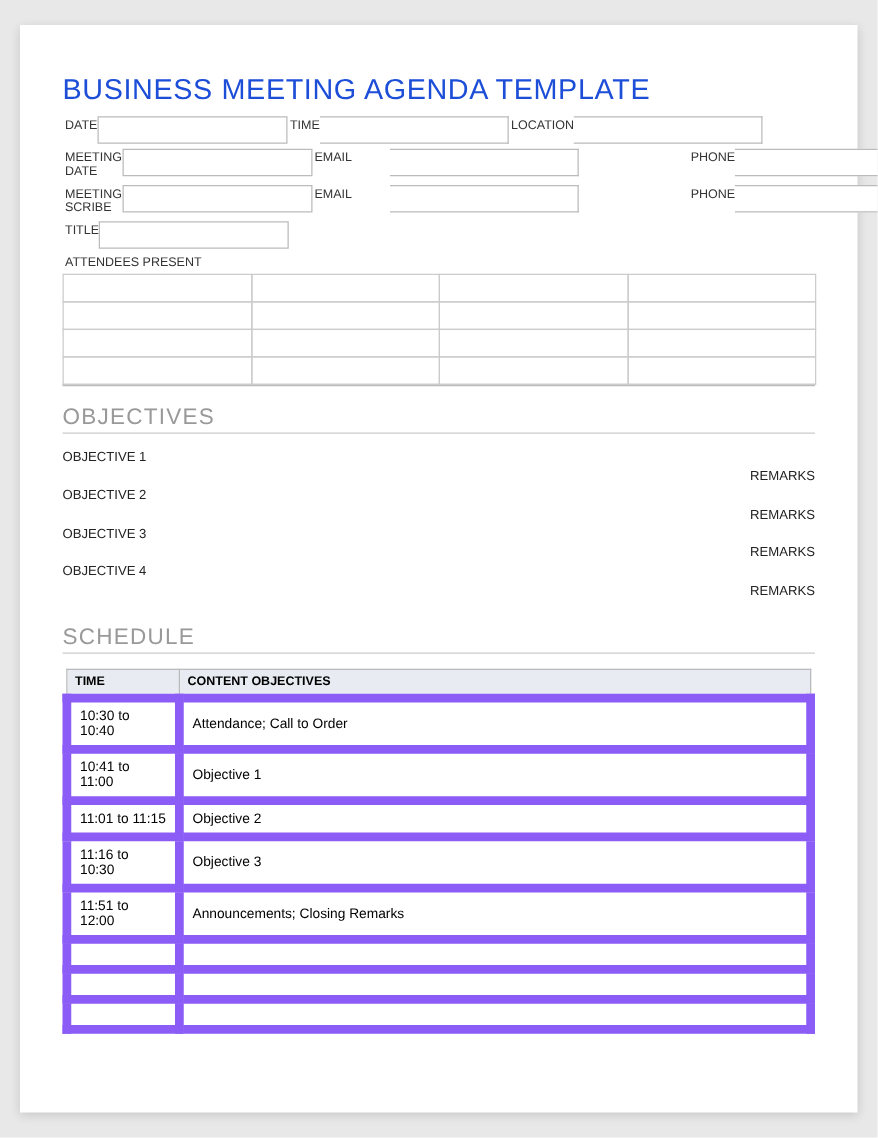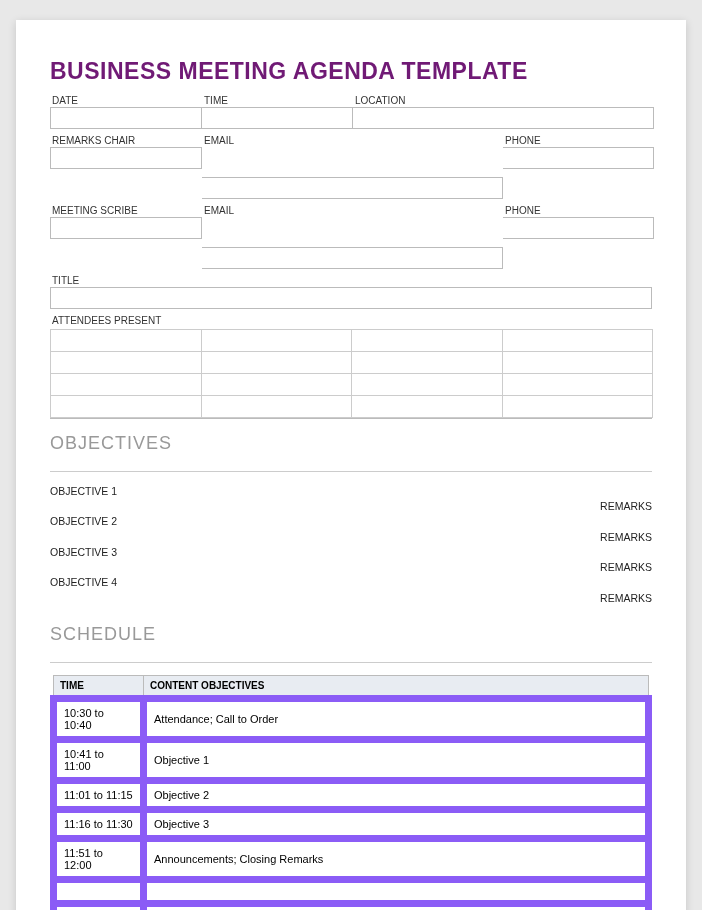--- a/index.html
+++ b/index.html
@@ -11,33 +11,33 @@
   .page {
     background: #fff;
     width: 670px;
     min-height: 870px;
     margin: 0 auto;
     padding: 38px 34px;
     box-shadow: 0 2px 8px rgba(0,0,0,0.15);
   }
   h1 {
     font-size: 23px;
-    font-weight: bold;
-    color: #701a75;
+    font-weight: normal;
+    color: #1d4ed8;
     letter-spacing: 0.5px;
     margin-bottom: 8px;
   }
   .lbl {
     font-size: 10px;
     color: #333;
     display: block;
     padding: 2px 0 1px 2px;
   }
   .row { display: flex; gap: 0; margin-bottom: 4px; }
-  .field { display: flex; flex-direction: column; }
+  .field { display: flex; }
   .field input {
     border: 1px solid #bbb;
     height: 22px;
     font-size: 11px;
     padding: 0 4px;
     background: #fff;
   }
   .f1 { flex: 0 0 25%; }
   .f2 { flex: 0 0 25%; }
   .f3 { flex: 0 0 50%; }
@@ -57,21 +57,21 @@
     border: 1px solid #ccc;
     margin-right: -1px;
     margin-bottom: -1px;
   }
   h2 {
     font-size: 18px;
     font-weight: normal;
     color: #999;
     letter-spacing: 1px;
     border-bottom: 1px solid #ccc;
-    padding-bottom: 17px;
+    padding-bottom: 2px;
     margin-bottom: 12px;
     margin-top: 10px;
   }
   .objectives { font-size: 10.5px; color: #222; line-height: 1.45; margin-bottom: 18px; }
   .obj  { padding-left: 0; }
   .rem  { padding-left: 20px; text-align: right; }
   table.schedule {
     width: 100%;
     border-collapse: collapse;
     font-size: 11px;
@@ -107,21 +107,21 @@
         <span class="lbl">TIME</span>
         <input type="text" style="">
       </div>
       <div class="field f3">
         <span class="lbl">LOCATION</span>
         <input type="text" style="">
       </div>
     </div>
   <div class="row">
       <div class="field f4">
-        <span class="lbl">REMARKS CHAIR</span>
+        <span class="lbl">MEETING DATE</span>
         <input type="text" style="">
       </div>
       <div class="field f5">
         <span class="lbl">EMAIL</span>
         <input type="text" style="">
       </div>
       <div class="field f4">
         <span class="lbl">PHONE</span>
         <input type="text" style="">
       </div>
@@ -194,21 +194,21 @@
         </tr>
         <tr>
           <td>10:41 to 11:00</td>
           <td>Objective 1</td>
         </tr>
         <tr>
           <td>11:01 to 11:15</td>
           <td>Objective 2</td>
         </tr>
         <tr>
-          <td>11:16 to 11:30</td>
+          <td>11:16 to 10:30</td>
           <td>Objective 3</td>
         </tr>
         <tr>
           <td>11:51 to 12:00</td>
           <td>Announcements; Closing Remarks</td>
         </tr>
         <tr>
           <td></td>
           <td></td>
         </tr>

